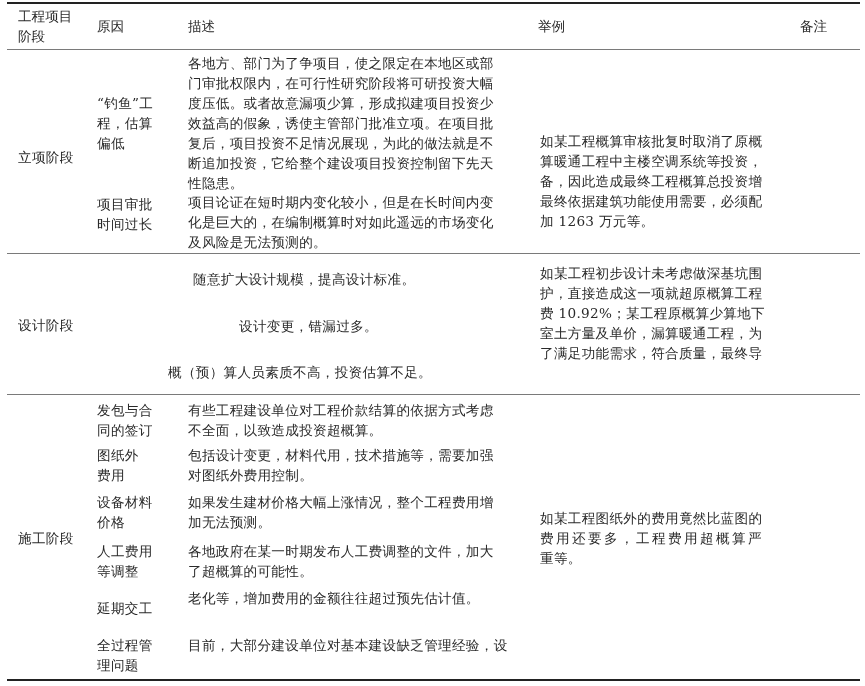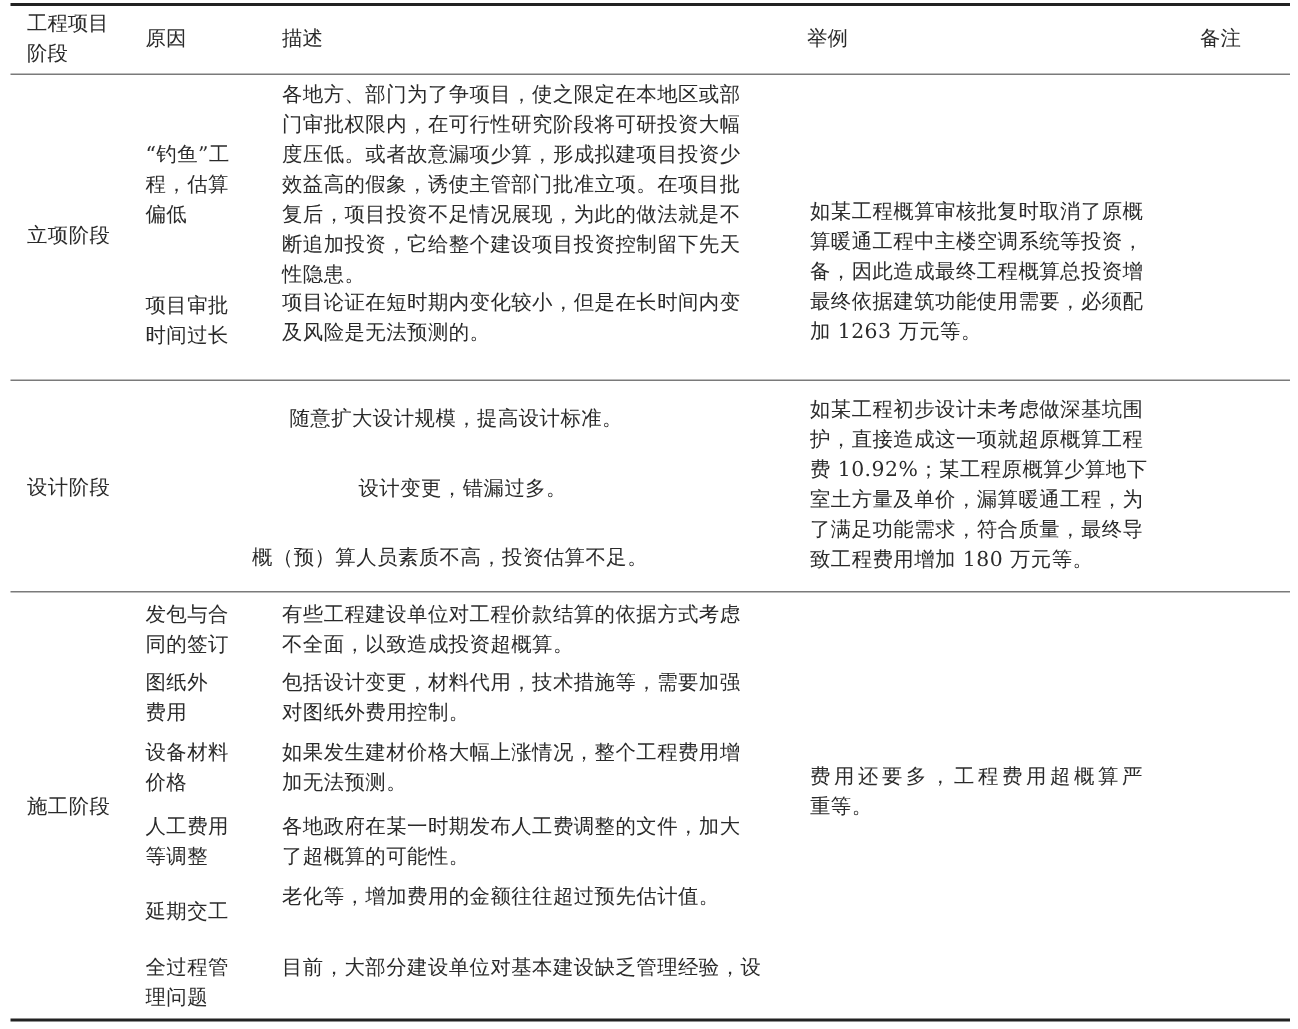--- a/index.html
+++ b/index.html
@@ -53,20 +53,21 @@
       <div>断追加投资，它给整个建设项目投资控制留下先天</div>
       <div>性隐患。</div>
     </div>
 
     <div class="cell" style="left:97px;top:194px">
       <div>项目审批</div>
       <div>时间过长</div>
     </div>
     <div class="cell" style="left:188px;top:192px">
       <div>项目论证在短时期内变化较小，但是在长时间内变</div>
+      <div>化是巨大的，在编制概算时对如此遥远的市场变化</div>
       <div>及风险是无法预测的。</div>
     </div>
 
     <div class="cell" style="left:540px;top:131px">
       <div>如某工程概算审核批复时取消了原概</div>
       <div>算暖通工程中主楼空调系统等投资，</div>
       <div>备，因此造成最终工程概算总投资增</div>
       <div>最终依据建筑功能使用需要，必须配</div>
       <div>加 1263 万元等。</div>
     </div>
@@ -78,21 +79,20 @@
     <div class="cell" style="left:193px;top:269px">随意扩大设计规模，提高设计标准。</div>
     <div class="cell" style="left:239px;top:316px">设计变更，错漏过多。</div>
     <div class="cell" style="left:168px;top:362px">概（预）算人员素质不高，投资估算不足。</div>
 
     <div class="cell" style="left:540px;top:263px">
       <div>如某工程初步设计未考虑做深基坑围</div>
       <div>护，直接造成这一项就超原概算工程</div>
       <div>费 10.92%；某工程原概算少算地下</div>
       <div>室土方量及单价，漏算暖通工程，为</div>
       <div>了满足功能需求，符合质量，最终导</div>
-      <div>致工程费用增加 180 万元等。</div>
     </div>
   </div>
 
   <div>
     <div class="cell" style="left:18px;top:528px">施工阶段</div>
 
     <div class="cell" style="left:97px;top:400px">
       <div>发包与合</div>
       <div>同的签订</div>
     </div>
@@ -137,17 +137,18 @@
 
     <div class="cell" style="left:97px;top:635px">
       <div>全过程管</div>
       <div>理问题</div>
     </div>
     <div class="cell" style="left:188px;top:635px">
       <div>目前，大部分建设单位对基本建设缺乏管理经验，设</div>
     </div>
 
     <div class="cell" style="left:540px;top:508px">
+      <div>如某工程图纸外的费用竟然比蓝图的</div>
       <div style="letter-spacing:2.4px">费用还要多，工程费用超概算严</div>
       <div>重等。</div>
     </div>
   </div>
 </div>
 
 </body></html>

